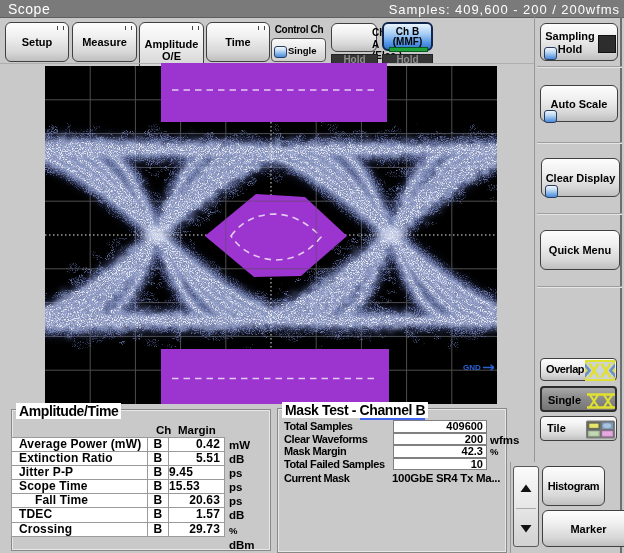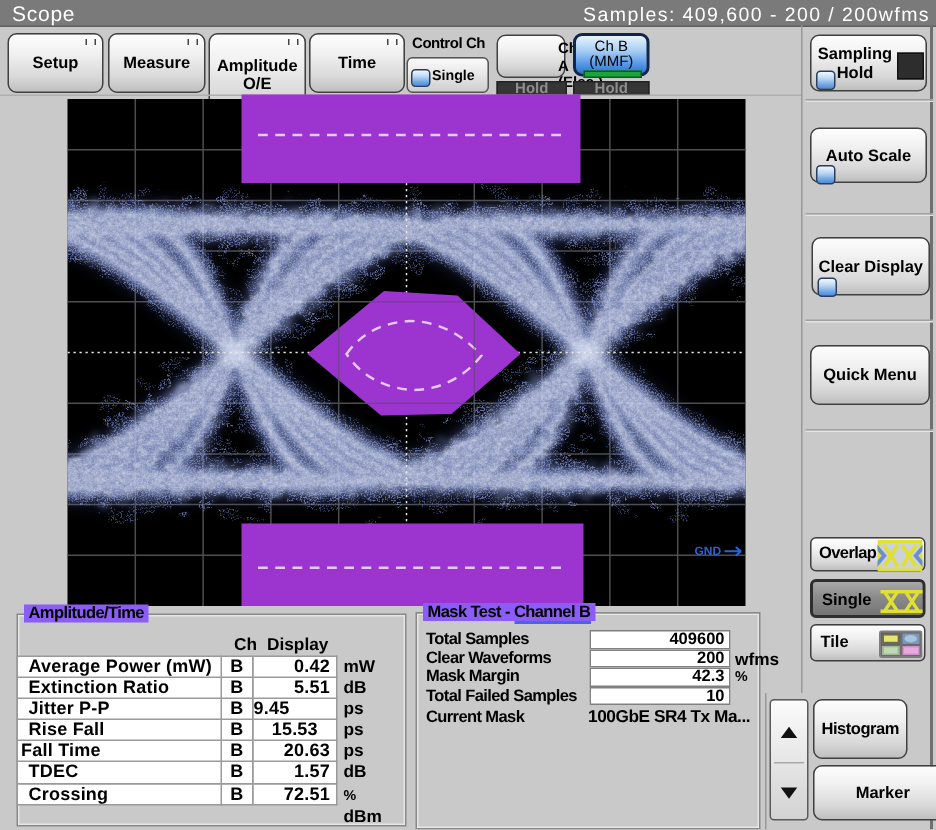--- a/index.html
+++ b/index.html
@@ -5,23 +5,23 @@
 html,body{margin:0;padding:0;}
 body{width:624px;height:553px;background:#c9c9c9;font-family:"Liberation Sans",sans-serif;position:relative;overflow:hidden;}
 .abs{position:absolute;}
 .titlebar{left:0;top:0;width:624px;height:17px;background:#7a7a7a;border-bottom:1px solid #5e5e5e;color:#fff;}
 .titlebar .l{position:absolute;left:8px;top:1px;font-size:14px;letter-spacing:0.5px;}
 .titlebar .r{position:absolute;right:4px;top:2px;font-size:13px;letter-spacing:0.95px;}
 .tbtn{background:linear-gradient(#fdfdfd,#f0f0f0 35%,#d8d8d8 75%,#bfbfbf);border:1.5px solid #404040;border-radius:6px;box-sizing:border-box;color:#000;font-weight:bold;text-align:center;}
 .tbtn .tick{position:absolute;right:4px;top:3px;width:5px;height:4px;border-left:1.5px solid #444;border-right:1.5px solid #444;}
 .btext{display:flex;align-items:center;justify-content:center;width:100%;height:100%;}
 .dark{background:#353535;color:#8f8f8f;font-weight:bold;text-align:center;border:1px solid #222;box-sizing:border-box;}
-.chb{background:linear-gradient(#e8f4fd,#a6cdf4 40%,#4e93e6 78%,#3272c8);border:2px solid #10264d;border-radius:6px;box-sizing:border-box;font-weight:normal;text-align:center;color:#000;}
+.chb{background:linear-gradient(#e8f4fd,#a6cdf4 40%,#4e93e6 78%,#3272c8);border:2px solid #10264d;border-radius:6px;box-sizing:border-box;font-weight:bold;text-align:center;color:#000;}
 .fieldset{border:1px solid #898989;box-shadow:inset 0 0 0 1px #e6e6e6;}
-.flabel{position:absolute;top:-7px;left:4px;background:#8b5cf6;padding:0 3px;font-weight:bold;font-size:11px;letter-spacing:-0.38px;color:#000;white-space:nowrap;}
+.flabel{position:absolute;top:-7px;left:4px;background:#ffffff;padding:0 3px;font-weight:bold;font-size:14px;letter-spacing:-0.38px;color:#000;white-space:nowrap;}
 .cb{background:linear-gradient(#f2f8fe,#b9d7f2 40%,#6aa2e2 80%,#4d8cd8);border:1.5px solid #2a3c60;border-radius:3px;box-sizing:border-box;}
 .sep{background:#9f9f9f;height:1px;box-shadow:0 1px 0 #e4e4e4;}
 .mlab{left:6px;font-size:11px;font-weight:bold;letter-spacing:-0.4px;white-space:nowrap;}
 .mbox{left:115px;width:94px;height:12.6px;background:#fff;border:1px solid #808080;box-sizing:border-box;font-size:11px;font-weight:bold;text-align:right;padding-right:3px;line-height:10.6px;}
 table.meas{border-collapse:collapse;font-size:12px;letter-spacing:0.15px;font-weight:bold;table-layout:fixed;width:213px;}
 table.meas td{background:#fff;border:1px solid #9a9a9a;padding:0;height:13.1px;line-height:13.1px;white-space:nowrap;overflow:hidden;box-sizing:border-box;}
 </style>
 </head>
 <body>
 
@@ -280,58 +280,58 @@
   </g>
 
   <text x="418" y="304" font-family="Liberation Sans" font-size="8" font-weight="bold" fill="#2a62d8">GND</text>
   <path d="M438,301.5 h11 M449,301.5 l-3.5,-2.8 M449,301.5 l-3.5,2.8" stroke="#2a62d8" stroke-width="1.4" fill="none"></path>
 </svg>
 </div>
 
 <div class="abs fieldset" style="left:11px;top:409px;width:258px;height:140px;">
   <div class="flabel">Amplitude/Time</div>
   <div class="abs" style="left:144px;top:14px;font-size:11.5px;font-weight:bold;">Ch</div>
-  <div class="abs" style="left:166px;top:14px;font-size:11.5px;font-weight:bold;">Display</div>
+  <div class="abs" style="left:166px;top:14px;font-size:11.5px;font-weight:bold;">Margin</div>
 </div>
 <table class="meas abs" style="left:11px;top:437px;">
   <tbody>
       <tr>
         <td style="width:136px;padding-left:7px;">Average Power (mW)</td>
         <td style="width:21px;text-align:center;">B</td>
         <td style="width:56px;text-align:right;padding-right:4px;">0.42</td>
       </tr>
   <tr>
         <td style="padding-left:7px;">Extinction Ratio</td>
         <td style="text-align:center;">B</td>
         <td style="text-align:right;padding-right:4px;">5.51</td>
       </tr>
   <tr>
         <td style="padding-left:7px;">Jitter P-P</td>
         <td style="text-align:center;">B</td>
         <td style="padding-right:4px;">9.45</td>
       </tr>
   <tr>
-        <td style="padding-left:7px;">Rise Fall</td>
-        <td style="text-align:center;">B</td>
-        <td style="text-align:center;padding-right:0;">15.53</td>
-      </tr>
-  <tr>
-        <td style="padding-left:2px;">Fall Time</td>
+        <td style="padding-left:7px;">Scope Time</td>
+        <td style="text-align:center;">B</td>
+        <td style="text-align:left;padding-right:0;">15.53</td>
+      </tr>
+  <tr>
+        <td style="padding-left:23px;">Fall Time</td>
         <td style="text-align:center;">B</td>
         <td style="text-align:right;padding-right:4px;">20.63</td>
       </tr>
   <tr>
         <td style="padding-left:7px;">TDEC</td>
         <td style="text-align:center;">B</td>
         <td style="text-align:right;padding-right:4px;">1.57</td>
       </tr>
   <tr>
         <td style="padding-left:7px;">Crossing</td>
         <td style="text-align:center;">B</td>
-        <td style="text-align:right;padding-right:4px;">72.51</td>
+        <td style="text-align:right;padding-right:4px;">29.73</td>
       </tr>
 </tbody>
   </table>
 <div class="abs" style="left:229px;top:438px;font-size:11.5px;font-weight:bold;line-height:14.1px;">mW<br>dB<br>ps<br>ps<br>ps<br>dB<br><span style="font-size:9.5px;">%</span><br>dBm</div>
 
 <div class="abs fieldset" style="left:277px;top:408px;width:228px;height:143px;">
   <div class="flabel">Mask Test - <span style="border-bottom:2px solid #4466ee;">Channel B</span></div>
   <div class="abs mlab" style="top:11px;">Total Samples</div>
   <div class="abs mlab" style="top:23.6px;">Clear Waveforms</div>
   <div class="abs mlab" style="top:36.2px;">Mask Margin</div>

